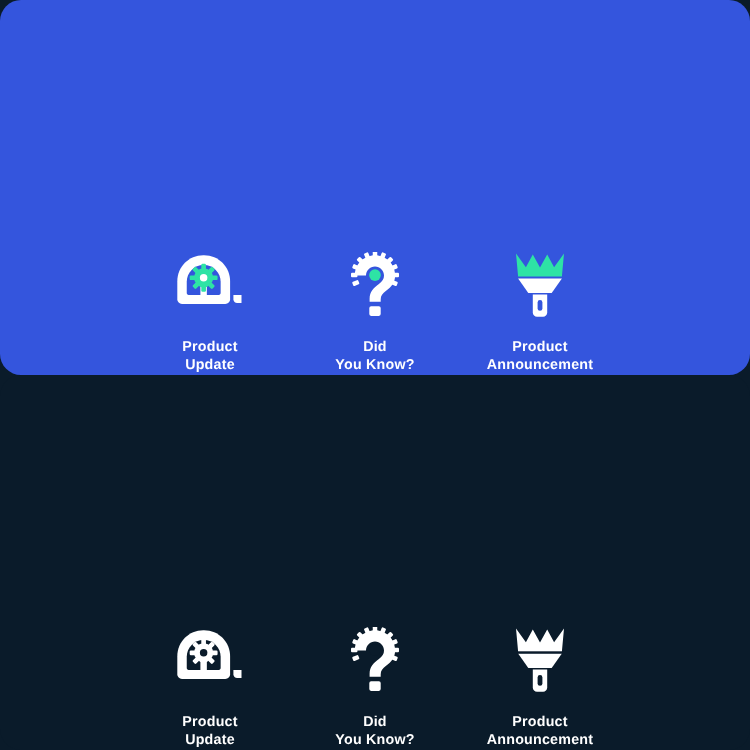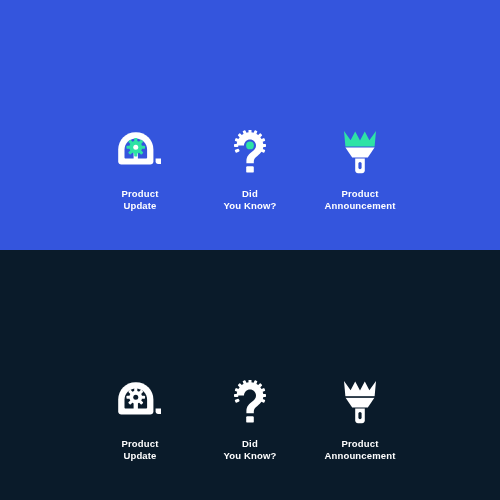--- a/index.html
+++ b/index.html
@@ -17,22 +17,23 @@
     position: relative;
     width: 500px;
     height: 500px;
   }
   .panel {
     position: absolute;
     left: 0;
     width: 500px;
     box-sizing: border-box;
     display: flex;
-    align-items: center;
+    align-items: flex-end;
     justify-content: center;
+    border-radius: 14px;
   }
   .panel-light {
     top: 0;
     height: 250px;
     background: #3455dd;
   }
   .panel-dark {
     top: 250px;
     height: 250px;
     background: #0a1b2a;

